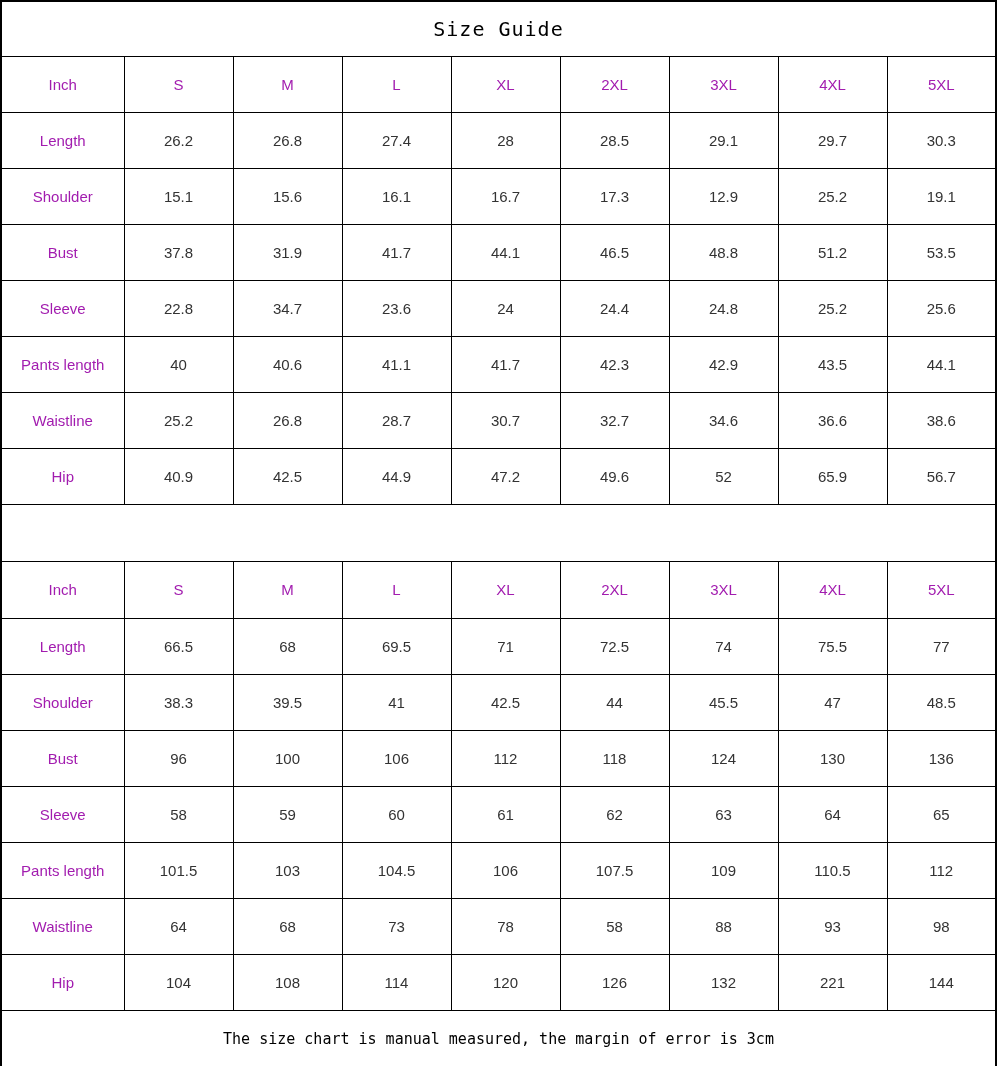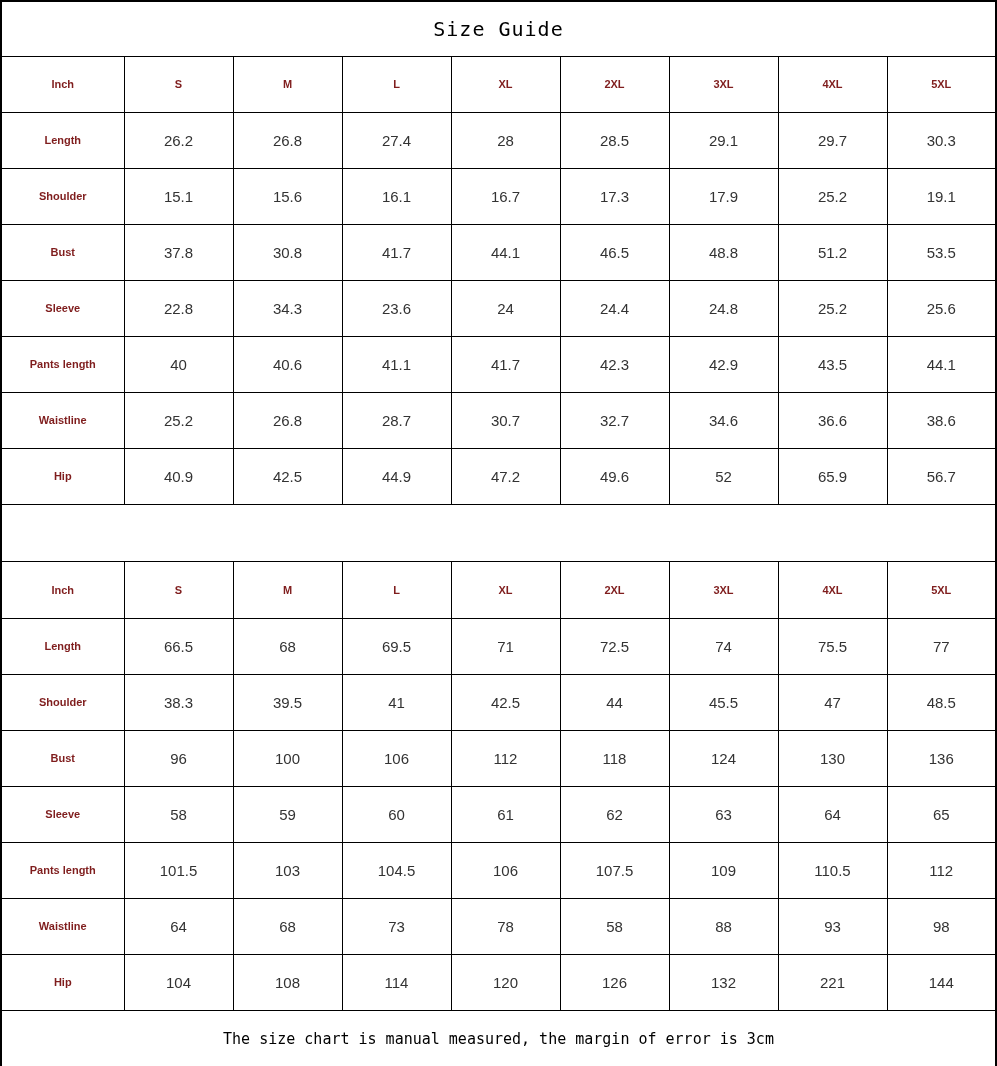--- a/index.html
+++ b/index.html
@@ -46,23 +46,23 @@
   }
   tr.header-row-2 { height: 57px; }
   tr.footer-row { height: 58px; }
   tr.footer-row td {
     font-family: "DejaVu Sans Mono", "Liberation Mono", monospace;
     font-size: 15px;
     color: #000000;
   }
 
   table.size-guide th {
-    font-weight: bold;
-    font-size: 11px;
-    color: #7f1d1d;
+    font-weight: normal;
+    font-size: 15px;
+    color: #a21caf;
   }
   table.size-guide td.value-cell {
     font-weight: normal;
     font-size: 15px;
     color: #333333;
   }
 </style>
 </head>
 <body>
 
@@ -107,39 +107,39 @@
           <td class="value-cell">29.7</td>
           <td class="value-cell">30.3</td>
         </tr>
         <tr class="measurement-row">
           <th>Shoulder</th>
           <td class="value-cell">15.1</td>
           <td class="value-cell">15.6</td>
           <td class="value-cell">16.1</td>
           <td class="value-cell">16.7</td>
           <td class="value-cell">17.3</td>
-          <td class="value-cell">17.9</td>
+          <td class="value-cell">12.9</td>
           <td class="value-cell">25.2</td>
           <td class="value-cell">19.1</td>
         </tr>
         <tr class="measurement-row">
           <th>Bust</th>
           <td class="value-cell">37.8</td>
-          <td class="value-cell">30.8</td>
+          <td class="value-cell">31.9</td>
           <td class="value-cell">41.7</td>
           <td class="value-cell">44.1</td>
           <td class="value-cell">46.5</td>
           <td class="value-cell">48.8</td>
           <td class="value-cell">51.2</td>
           <td class="value-cell">53.5</td>
         </tr>
         <tr class="measurement-row">
           <th>Sleeve</th>
           <td class="value-cell">22.8</td>
-          <td class="value-cell">34.3</td>
+          <td class="value-cell">34.7</td>
           <td class="value-cell">23.6</td>
           <td class="value-cell">24</td>
           <td class="value-cell">24.4</td>
           <td class="value-cell">24.8</td>
           <td class="value-cell">25.2</td>
           <td class="value-cell">25.6</td>
         </tr>
         <tr class="measurement-row">
           <th>Pants length</th>
           <td class="value-cell">40</td>

